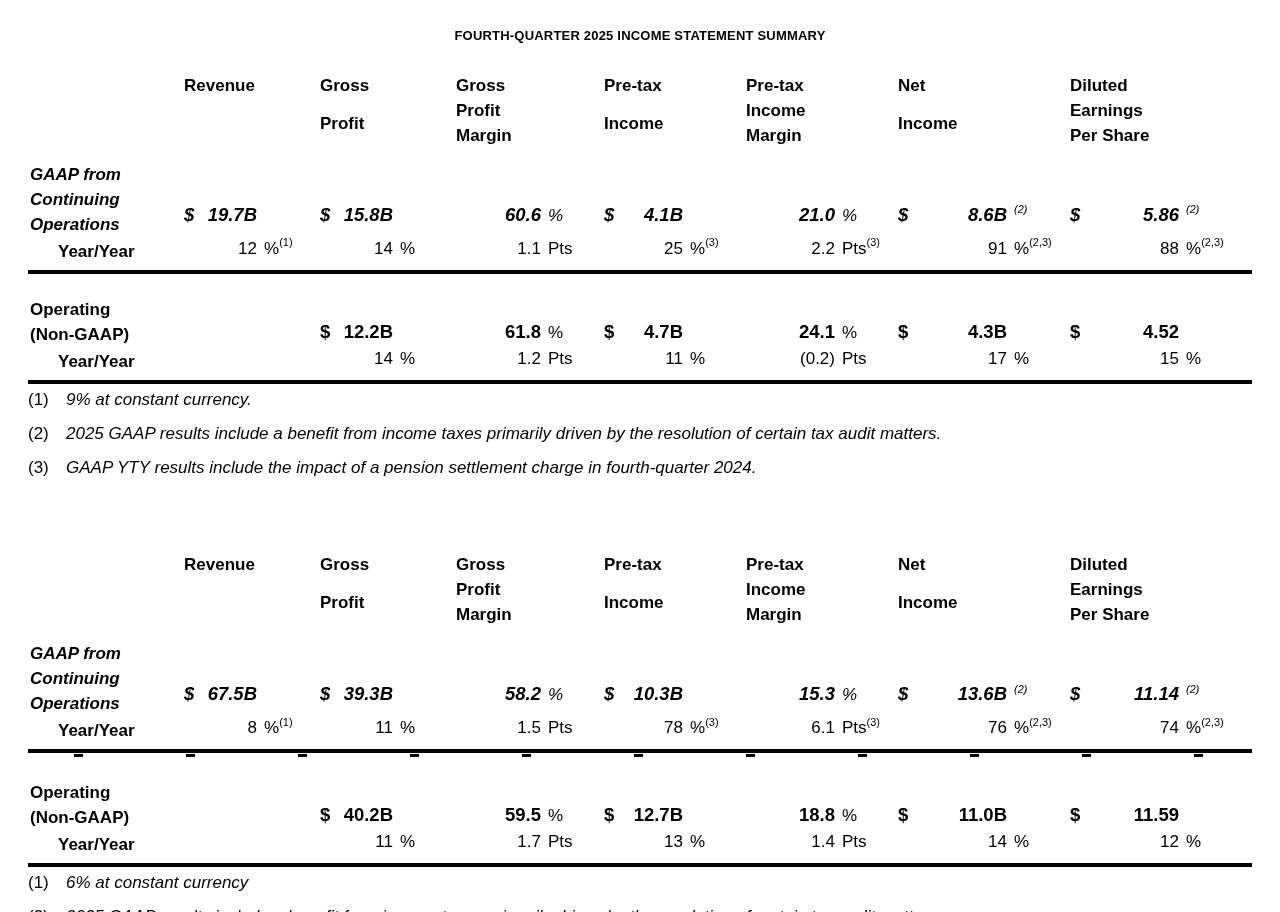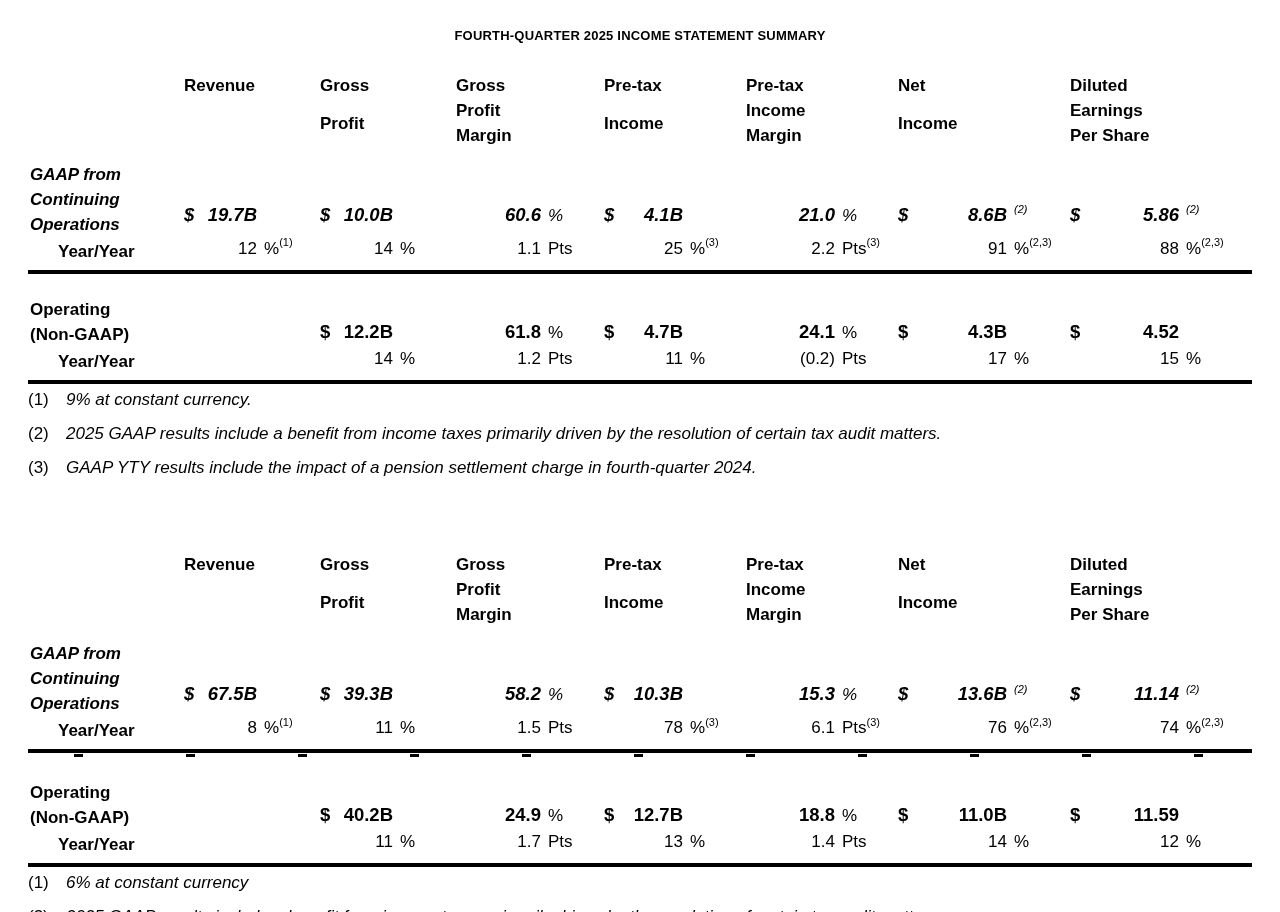--- a/index.html
+++ b/index.html
@@ -106,21 +106,21 @@
         <div>Continuing</div>
         <div>Operations</div>
       </div>
       <div class="cell">
           <span class="pre">$</span>
           <span class="val">19.7B</span>
           <span class="suf"><span class="unit"></span><sup></sup></span>
         </div>
       <div class="cell">
           <span class="pre">$</span>
-          <span class="val">10.0B</span>
+          <span class="val">15.8B</span>
           <span class="suf"><span class="unit"></span><sup></sup></span>
         </div>
       <div class="cell">
           <span class="pre"></span>
           <span class="val">60.6</span>
           <span class="suf"><span class="unit">%</span><sup></sup></span>
         </div>
       <div class="cell">
           <span class="pre">$</span>
           <span class="val">4.1B</span>
@@ -421,21 +421,21 @@
           <span class="val"></span>
           <span class="suf"><span class="unit"></span><sup></sup></span>
         </div>
       <div class="cell">
           <span class="pre">$</span>
           <span class="val">40.2B</span>
           <span class="suf"><span class="unit"></span><sup></sup></span>
         </div>
       <div class="cell">
           <span class="pre"></span>
-          <span class="val">24.9</span>
+          <span class="val">59.5</span>
           <span class="suf"><span class="unit">%</span><sup></sup></span>
         </div>
       <div class="cell">
           <span class="pre">$</span>
           <span class="val">12.7B</span>
           <span class="suf"><span class="unit"></span><sup></sup></span>
         </div>
       <div class="cell">
           <span class="pre"></span>
           <span class="val">18.8</span>

